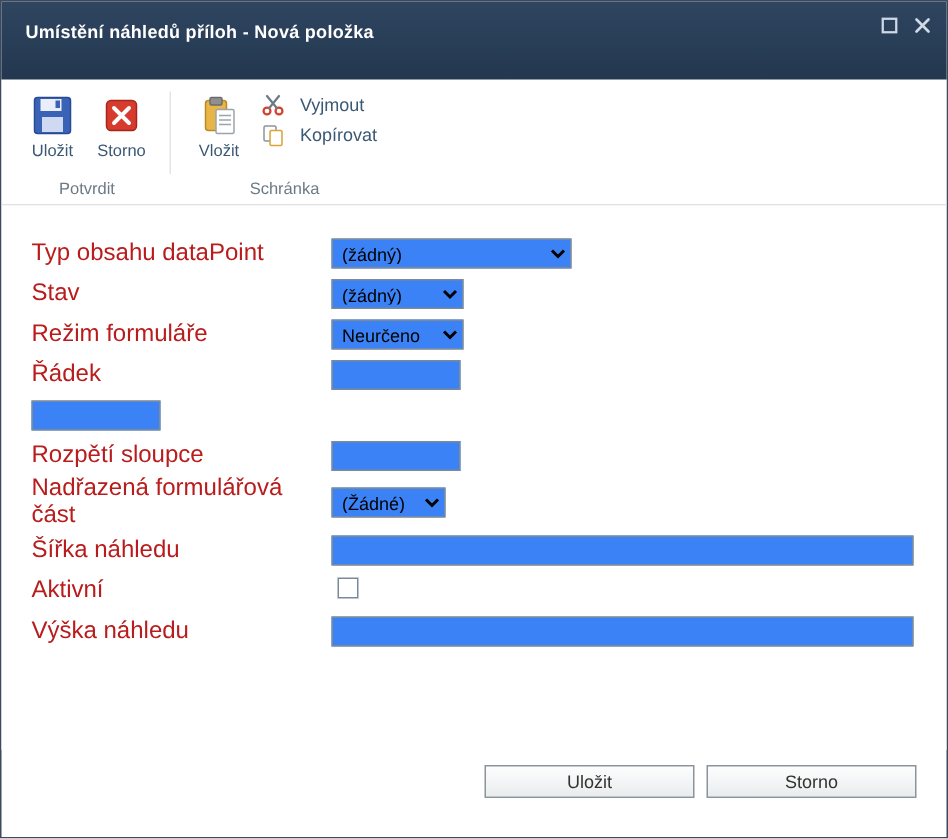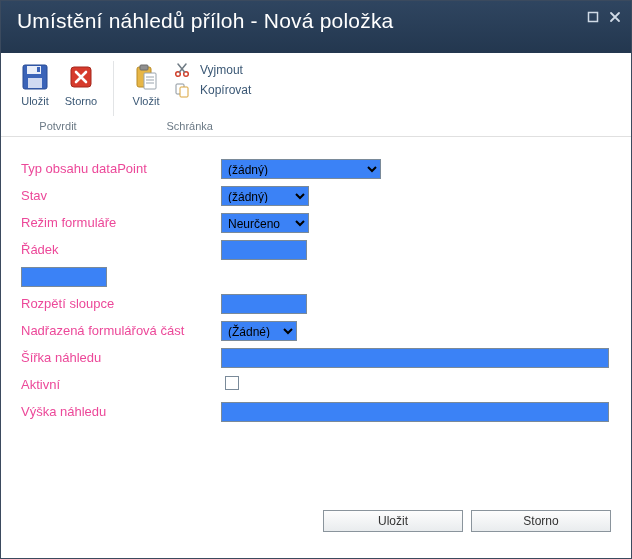--- a/index.html
+++ b/index.html
@@ -20,22 +20,22 @@
   .titlebar {
     height: 52px;
     background: linear-gradient(to bottom, #2f4560 0%, #23374f 100%);
     color: #fff;
     display: flex;
     align-items: flex-start;
     padding: 10px 8px 0 16px;
     position: relative;
   }
   .titlebar .title {
-    font-size: 21px;
-    font-weight: 400;
+    font-size: 12px;
+    font-weight: 700;
     letter-spacing: .2px;
     line-height: 20px;
   }
   .titlebar .controls {
     margin-left: auto;
     display: flex;
     gap: 6px;
     margin-top: -2px;
   }
   .titlebar .ctrl {
@@ -125,22 +125,22 @@
     overflow:auto;
   }
   .form-row {
     display:flex;
     align-items:center;
     min-height: 27px;
     border-bottom: none;
   }
   .form-label {
     width: 200px;
-    color:#ec4899;
-    font-size:13px;
+    color:#b91c1c;
+    font-size:16px;
   }
   .form-field {
     flex:1;
   }
   select, input[type="text"] {
     font-family: inherit;
     font-size: 12px;
     padding: 2px 2px;
     border: 1px solid #7a8a99;
     background:#3b82f6;

